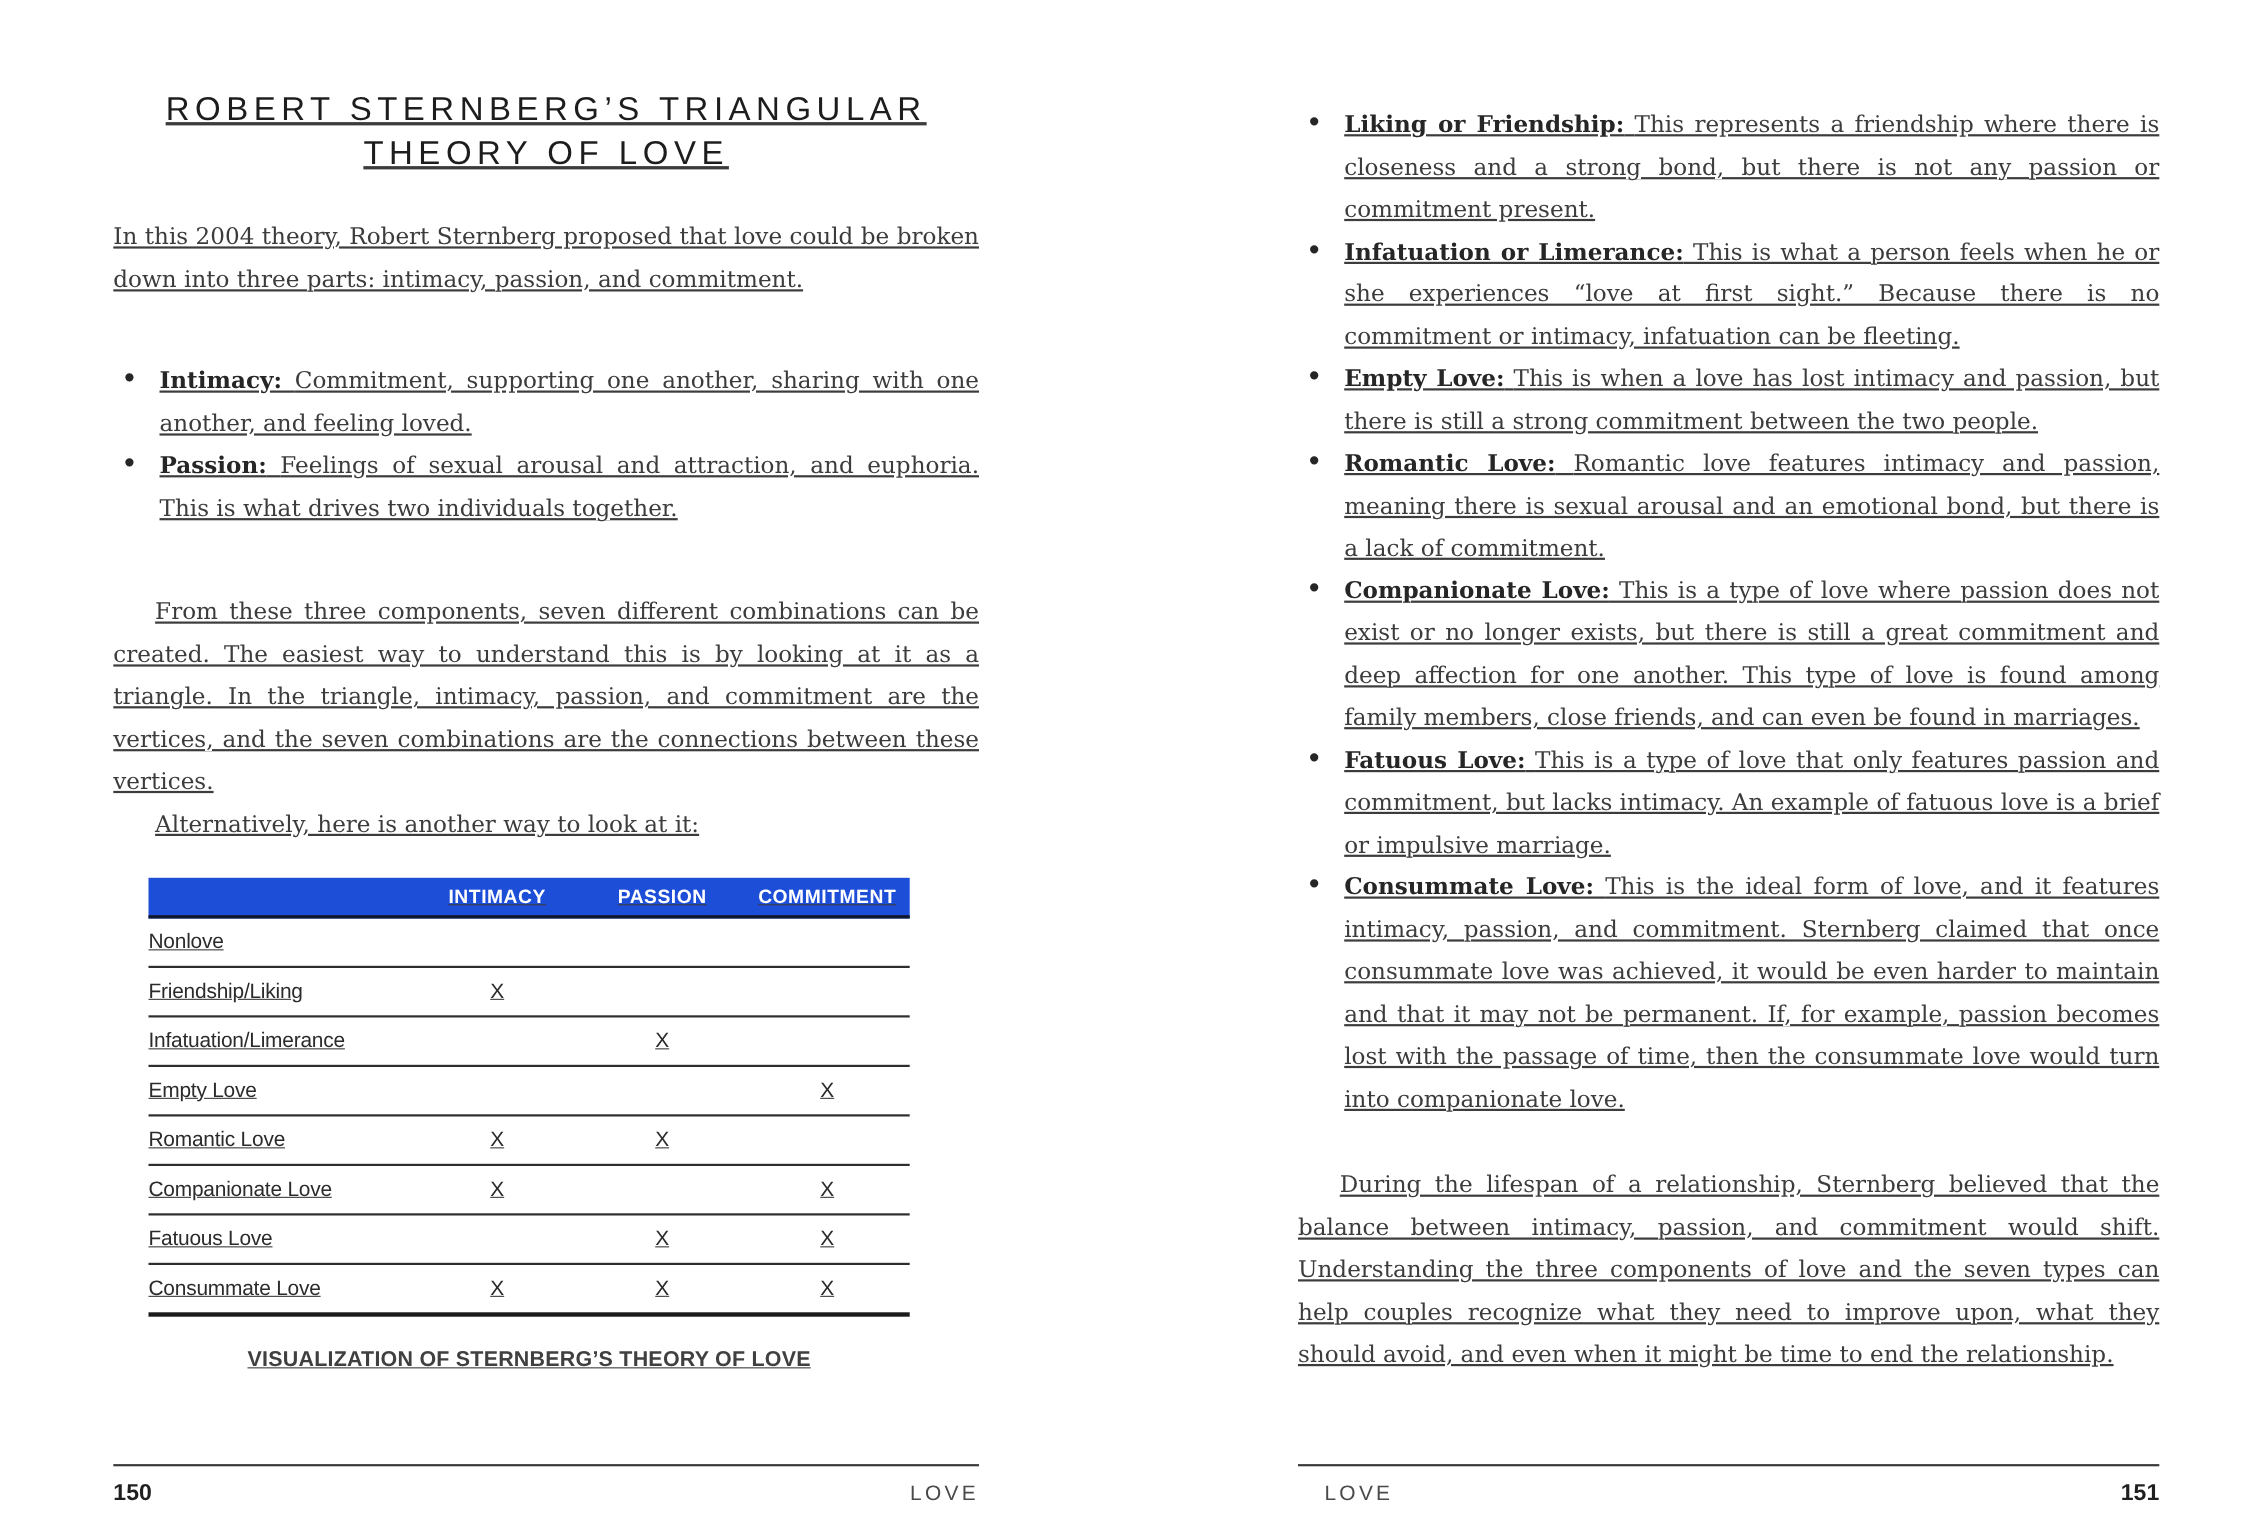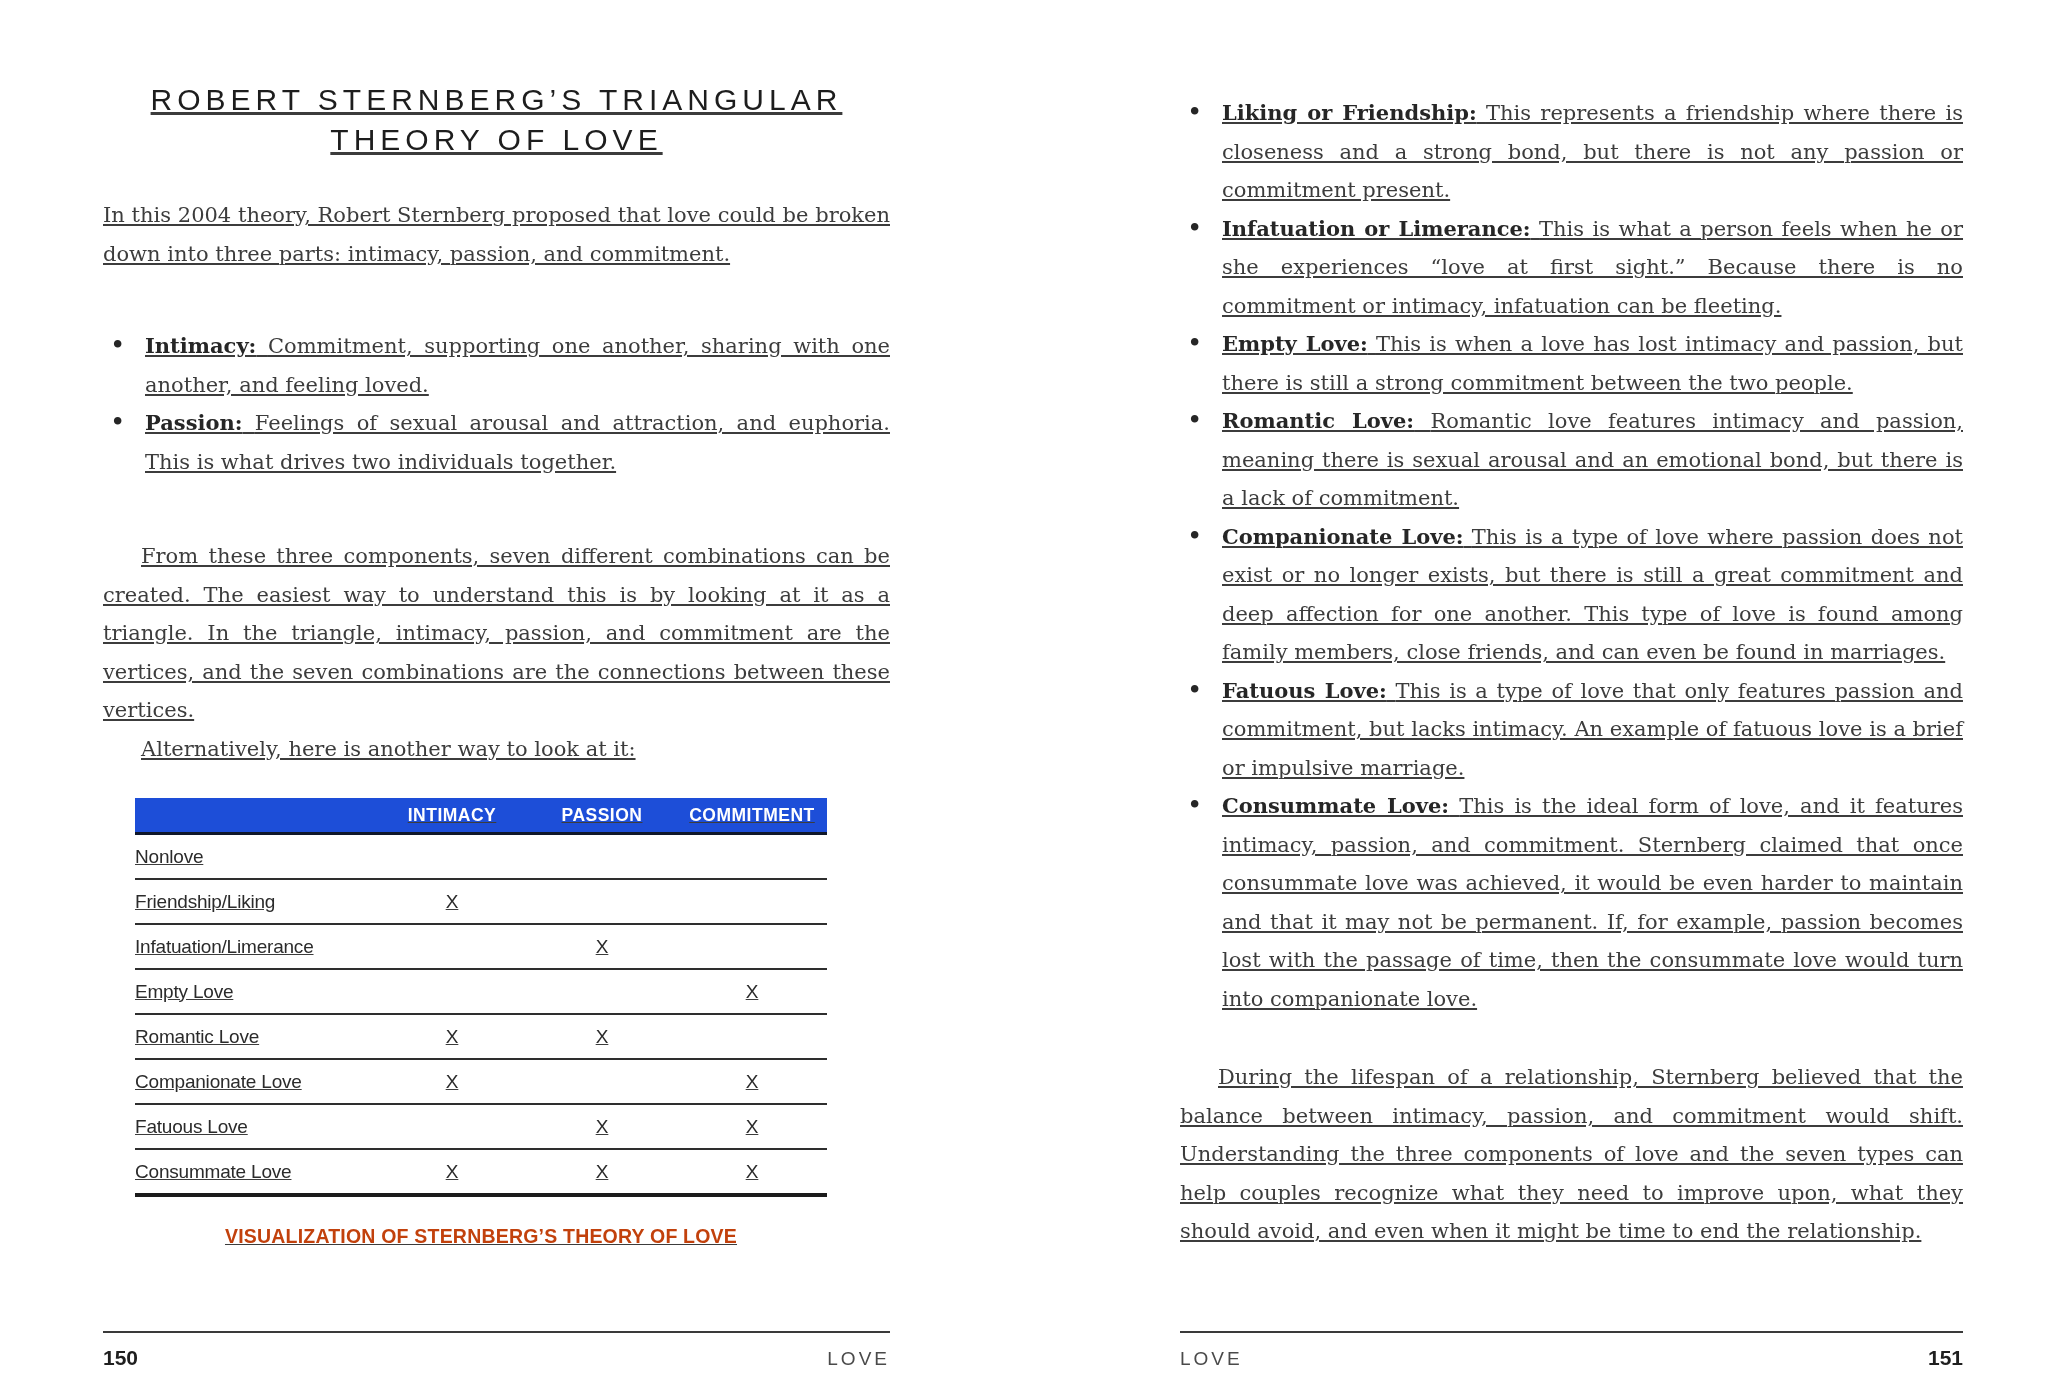--- a/index.html
+++ b/index.html
@@ -106,21 +106,21 @@
 
   .table-caption {
     margin-top: 28px;
     margin-left: 32px;
     width: 692px;
     text-align: center;
     font-family: "Liberation Sans", sans-serif;
     font-weight: 700;
     font-size: 19.5px;
     letter-spacing: 0.2px;
-    color: #c2410c;
+    color: #404040;
   }
 
   
   .footer {
     position: absolute;
     top: 1331px;
     left: 0;
     width: 100%;
     border-top: 2px solid #3a3a3a;
     padding-top: 13px;
@@ -132,20 +132,21 @@
   .page-num {
     font-weight: 700;
     font-size: 21px;
     color: #1f1f1f;
   }
   .running-title {
     font-weight: 400;
     font-size: 19px;
     letter-spacing: 3px;
     color: #4a4a4a;
+    margin-left: 24px;
   }
 
   .closing { margin-top: 40px; }
 </style>
 </head>
 <body>
 
 <div class="spread">
 
   <div class="page page-left">

